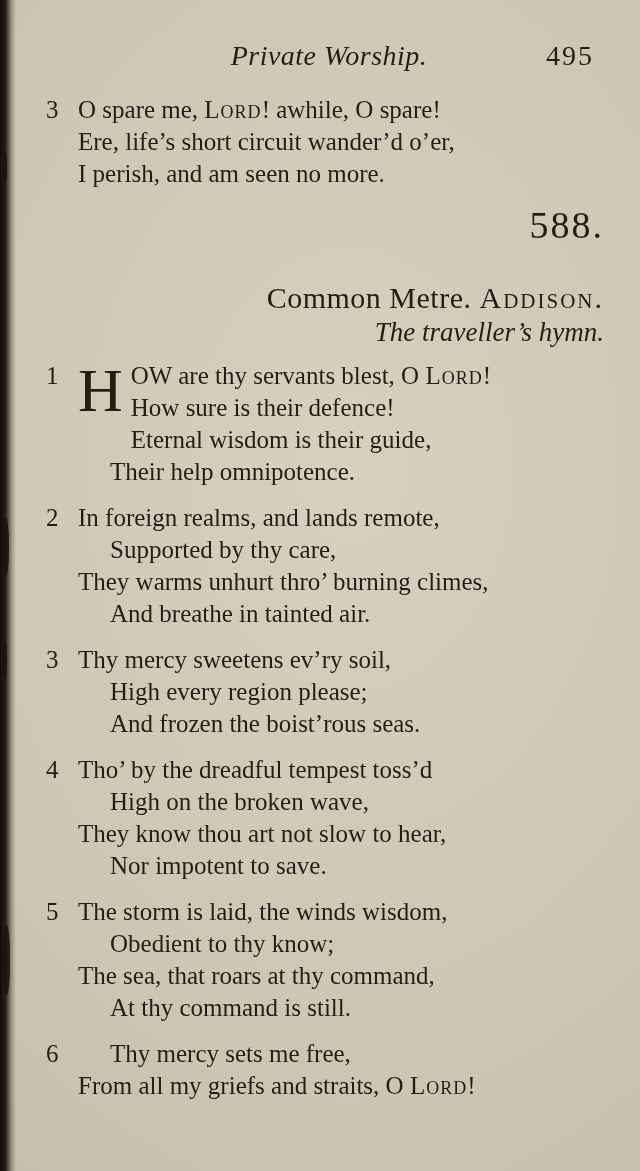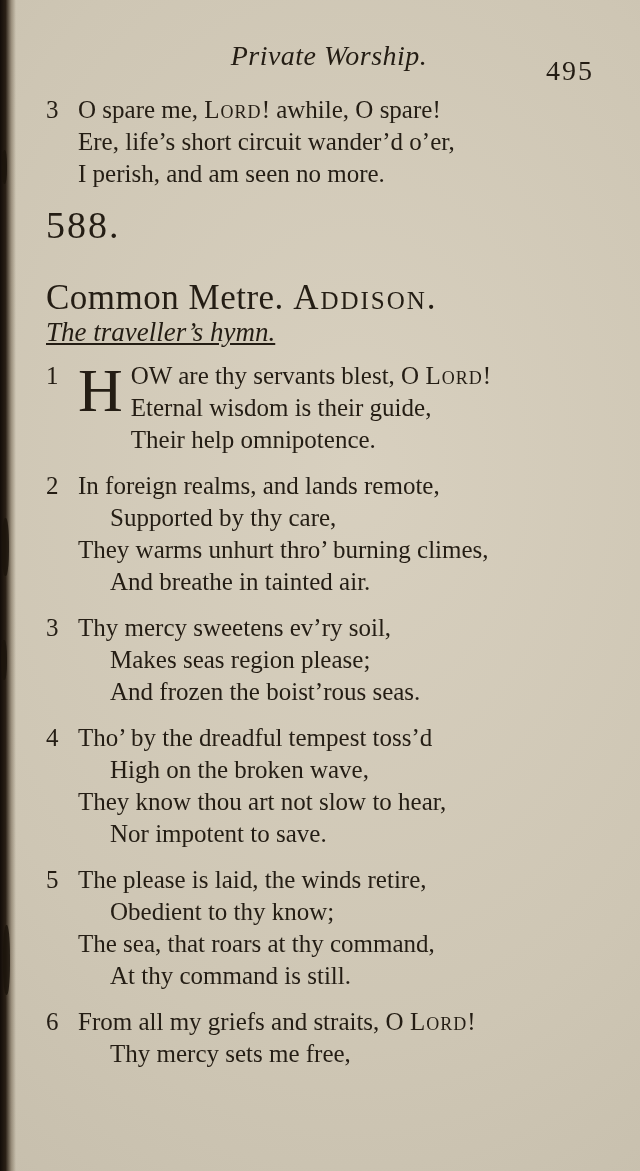--- a/index.html
+++ b/index.html
@@ -20,34 +20,34 @@
   .bm3{left:3px;top:925px;width:7px;height:70px;}
   .bm4{left:2px;top:150px;width:5px;height:34px;}
 
   .page{position:relative;padding:40px 36px 0 46px;}
 
   header{position:relative;height:34px;margin-bottom:20px;}
   .running-title{
     position:absolute;left:8px;right:0;text-align:center;
     font-style:italic;font-size:28px;letter-spacing:.5px;
   }
-  .page-number{position:absolute;right:10px;top:15px;font-size:28px;letter-spacing:2px;}
+  .page-number{position:absolute;right:10px;top:0;font-size:28px;letter-spacing:2px;}
 
   .verse{display:grid;grid-template-columns:32px 1fr;margin-bottom:14px;}
   .verse-number{font-size:25px;line-height:32px;}
   .verse-lines{font-size:25px;line-height:32px;}
   .line{white-space:nowrap;}
   .line.indent{padding-left:32px;}
   .sc{font-variant:small-caps;letter-spacing:1px;}
 
-  .hymn-head{text-align:left;}
+  .hymn-head{text-align:right;}
   .hymn-number{font-size:38px;line-height:42px;margin:14px 0 6px;letter-spacing:2px;font-weight:400;}
-  .hymn-meta{font-size:35px;line-height:32px;letter-spacing:.5px;margin-top:36px;}
+  .hymn-meta{font-size:30px;line-height:32px;letter-spacing:.5px;margin-top:36px;}
   .hymn-meta .sc{letter-spacing:2px;}
-  .hymn-title{font-size:27px;line-height:32px;font-style:italic;margin:2px 0 12px;text-decoration:underline;}
+  .hymn-title{font-size:27px;line-height:32px;font-style:italic;margin:2px 0 12px;}
 
   .dropcap{
     float:left;font-size:62px;line-height:54px;height:62px;
     margin:3px 8px 0 0;font-weight:500;
   }
 </style>
 </head>
 <body>
 
 <div class="binding"></div>
@@ -82,62 +82,63 @@
         <span class="sc">Addison.</span>
       </div>
       <div class="hymn-title">The traveller’s hymn.</div>
     </div>
     <div id="hymn-verses">
         <div class="verse">
           <div class="verse-number">1</div>
           <div class="verse-lines">
             <span class="dropcap">H</span>
             <div class="line">OW are thy servants blest, O <span class="sc">Lord</span>!</div>
+            <div class="line">How sure is their defence!</div>
             <div class="line">Eternal wisdom is their guide,</div>
             <div class="line indent">Their help omnipotence.</div>
           </div>
         </div>
         <div class="verse">
           <div class="verse-number">2</div>
           <div class="verse-lines">
             <div class="line">In foreign realms, and lands remote,</div>
             <div class="line indent">Supported by thy care,</div>
             <div class="line">They warms unhurt thro’ burning climes,</div>
             <div class="line indent">And breathe in tainted air.</div>
           </div>
         </div>
         <div class="verse">
           <div class="verse-number">3</div>
           <div class="verse-lines">
             <div class="line">Thy mercy sweetens ev’ry soil,</div>
-            <div class="line indent">Makes seas region please;</div>
+            <div class="line indent">High every region please;</div>
             <div class="line indent">And frozen the boist’rous seas.</div>
           </div>
         </div>
         <div class="verse">
           <div class="verse-number">4</div>
           <div class="verse-lines">
             <div class="line">Tho’ by the dreadful tempest toss’d</div>
             <div class="line indent">High on the broken wave,</div>
             <div class="line">They know thou art not slow to hear,</div>
             <div class="line indent">Nor impotent to save.</div>
           </div>
         </div>
         <div class="verse">
           <div class="verse-number">5</div>
           <div class="verse-lines">
-            <div class="line">The please is laid, the winds retire,</div>
+            <div class="line">The storm is laid, the winds wisdom,</div>
             <div class="line indent">Obedient to thy know;</div>
             <div class="line">The sea, that roars at thy command,</div>
             <div class="line indent">At thy command is still.</div>
           </div>
         </div>
         <div class="verse">
           <div class="verse-number">6</div>
           <div class="verse-lines">
+            <div class="line indent">Thy mercy sets me free,</div>
             <div class="line">From all my griefs and straits, O <span class="sc">Lord</span>!</div>
-            <div class="line indent">Thy mercy sets me free,</div>
           </div>
         </div>
       </div>
   </section>
 
 </div>
 
 </body></html>

